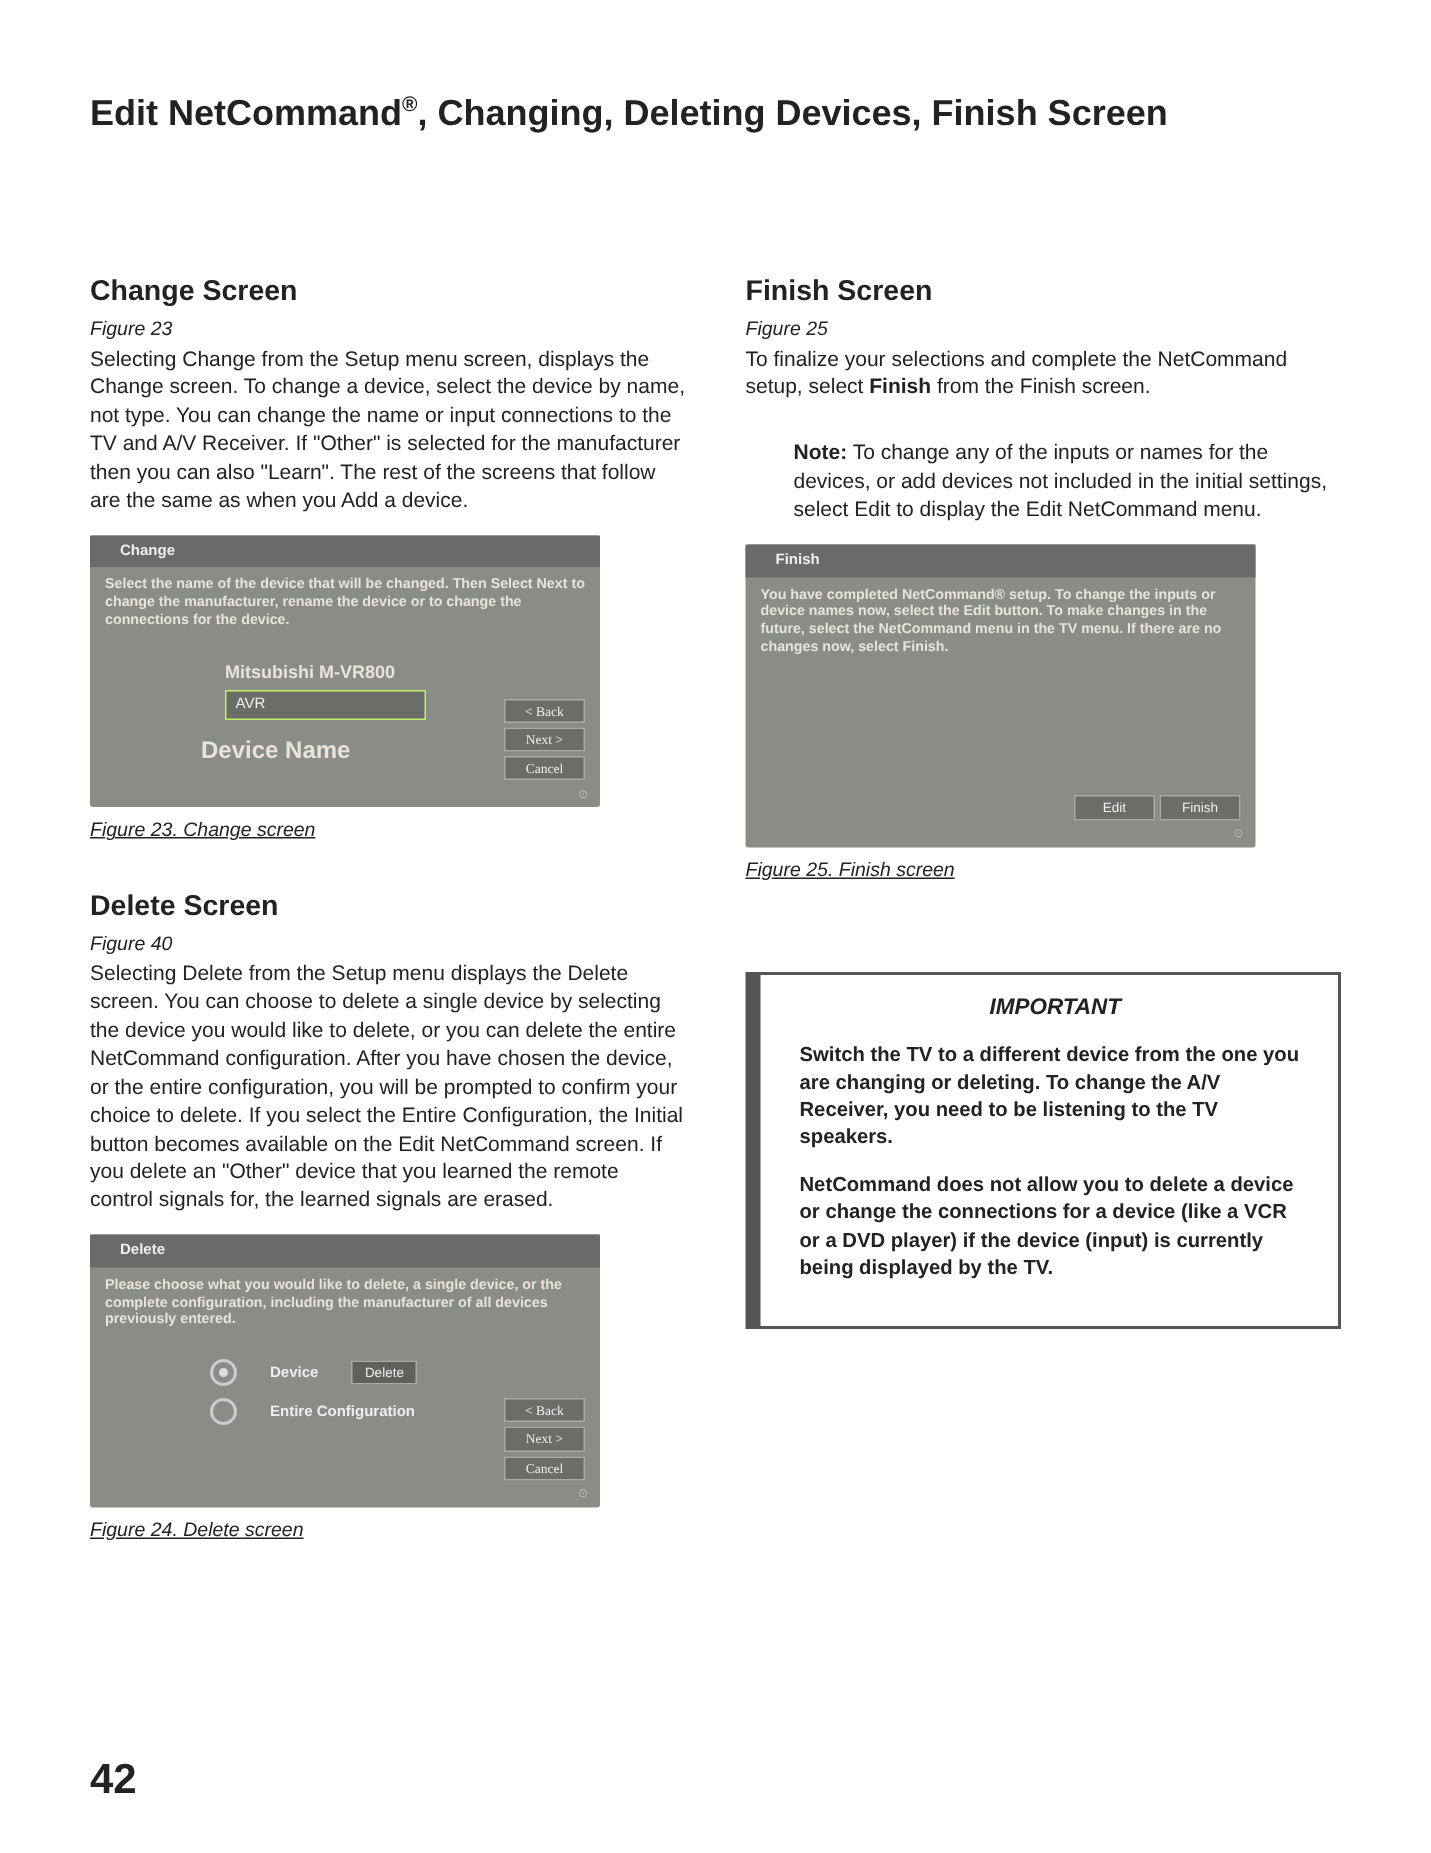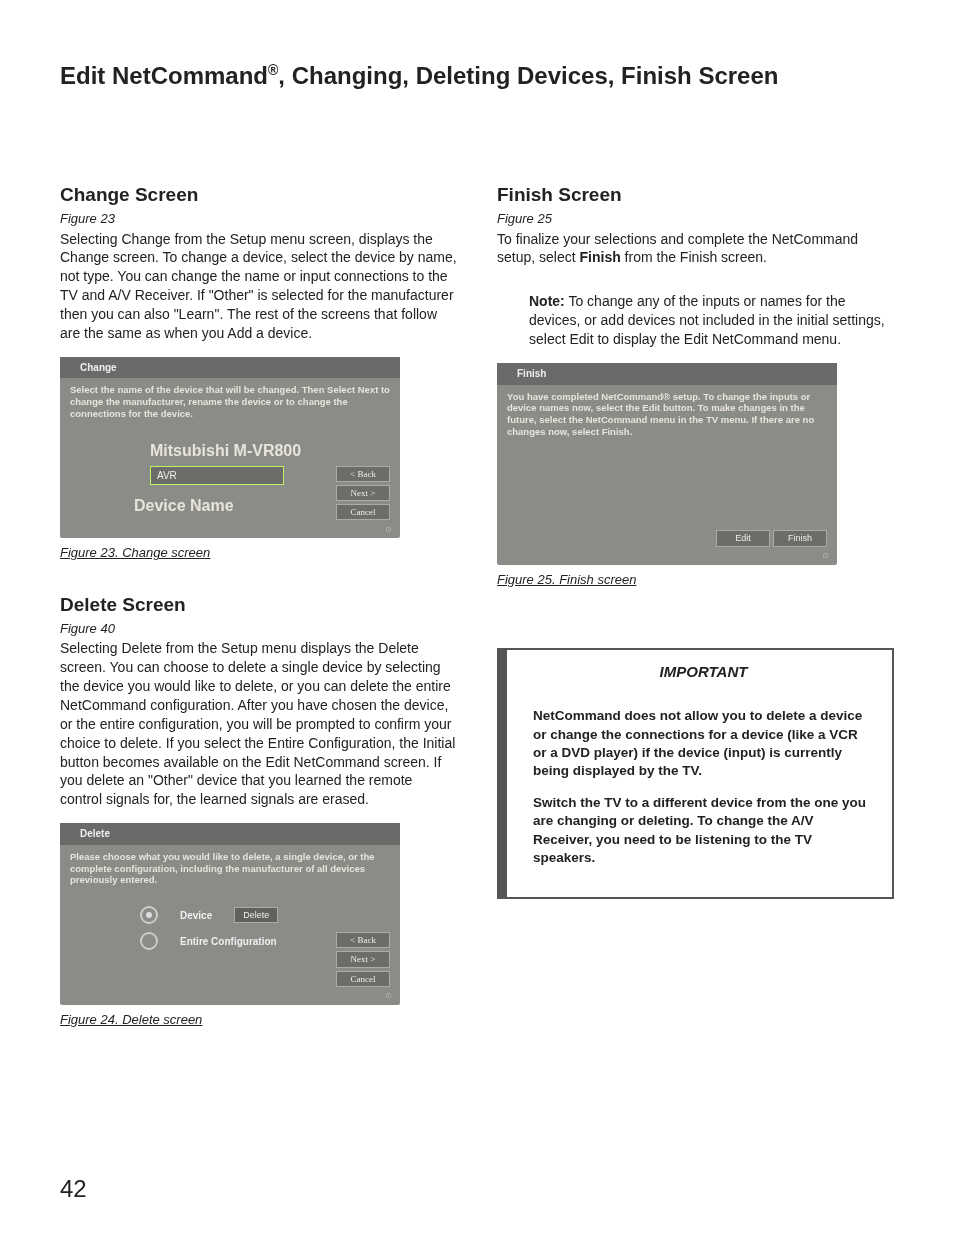--- a/index.html
+++ b/index.html
@@ -64,21 +64,21 @@
   .ss-instr {
     color: #e8e4da;
     font-weight: bold;
     font-size: 9.5px;
     margin-bottom: 20px;
     line-height: 1.25;
   }
   .ss-field-label {
     color: #e8e4da;
     font-weight: bold;
-    font-size: 16px;
+    font-size: 12px;
     margin-left: 80px;
     margin-bottom: 4px;
   }
   .ss-input {
     margin-left: 80px;
     background: #6b6d68;
     border: 1px solid #bef264;
     color: #eee;
     padding: 2px 6px;
     width: 120px;
@@ -165,30 +165,30 @@
     border: 2px solid #555;
     border-left-width: 10px;
     margin-top: 60px;
     padding: 12px 18px 16px 26px;
   }
   .important-title {
     font-style: italic;
     font-weight: bold;
     text-align: center;
     font-size: 15px;
-    margin-bottom: 25px;
+    margin-bottom: 12px;
   }
   .important-text {
     font-weight: bold;
     font-size: 13.5px;
     margin-bottom: 14px;
   }
   .page-number {
-    font-size: 24px;
-    font-weight: normal;
+    font-size: 28px;
+    font-weight: bold;
     position: absolute;
     bottom: 30px;
     left: 60px;
   }
   .finish-buttons {
     position: absolute;
     right: 10px;
     bottom: 8px;
     display: flex;
     flex-direction: row;
@@ -276,20 +276,20 @@
           <div class="ss-btn">Edit</div>
           <div class="ss-btn">Finish</div>
         </div>
       </div>
       <div class="ss-corner">⊙</div>
     </div>
     <div class="fig-caption">Figure 25.  Finish screen</div>
 
     <div class="important-box">
       <div class="important-title">IMPORTANT</div>
+      <div class="important-text">Switch the TV to a different device from the one you are changing or deleting.  To change the A/V Receiver, you need to be listening to the TV speakers.</div>
       <div class="important-text">NetCommand does not allow you to delete a device or change the connections for a device (like a VCR or a DVD player) if the device (input) is currently being displayed by the TV.</div>
-      <div class="important-text">Switch the TV to a different device from the one you are changing or deleting.  To change the A/V Receiver, you need to be listening to the TV speakers.</div>
     </div>
 
   </div>
 </div>
 
 <div class="page-number">42</div>
 
 </body></html>

